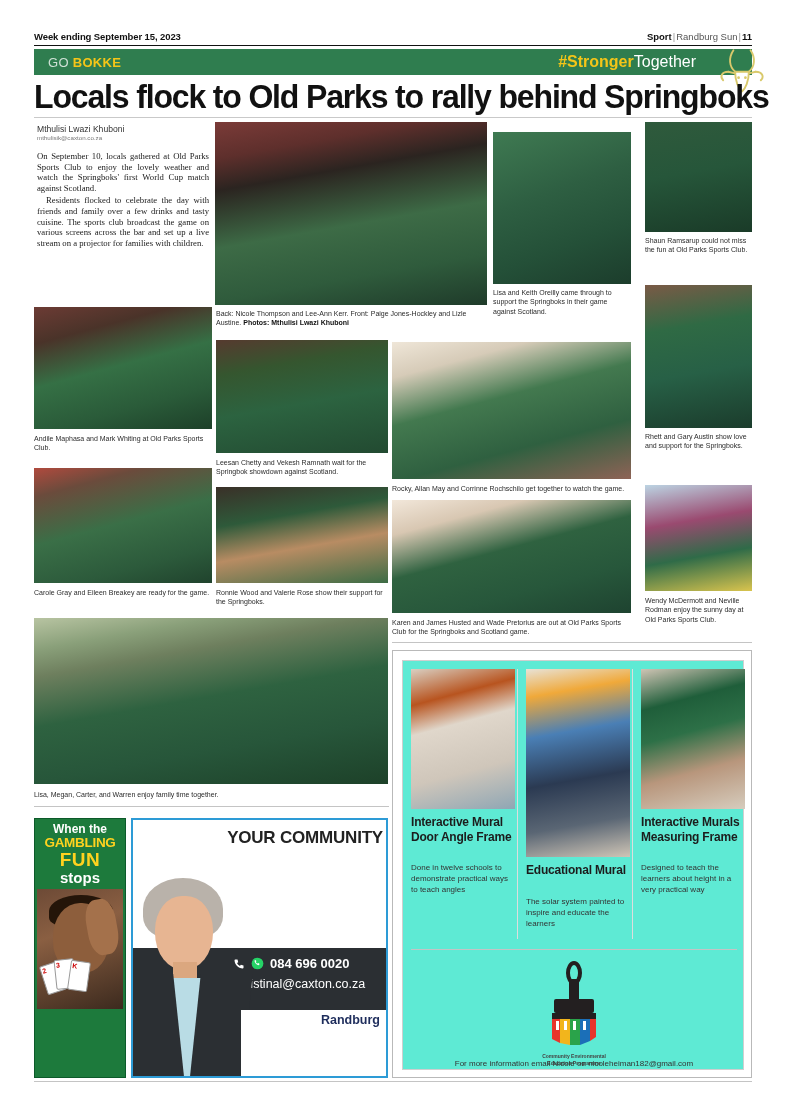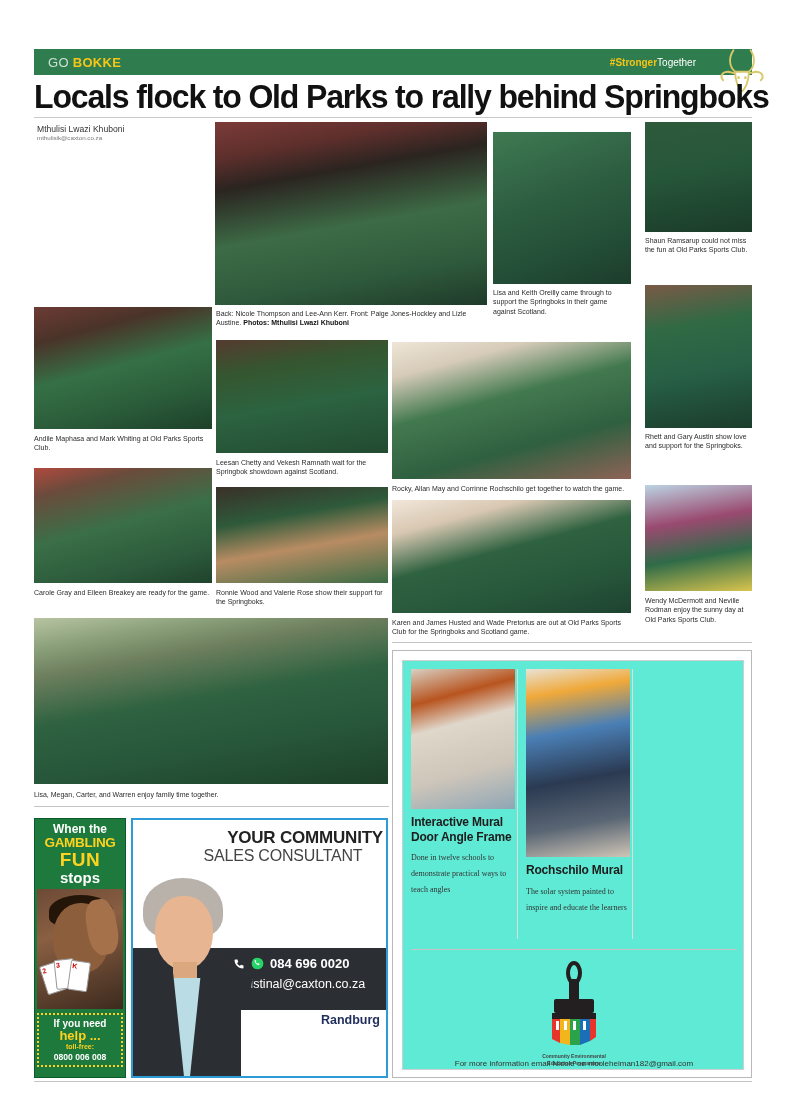--- a/index.html
+++ b/index.html
@@ -35,21 +35,21 @@
     background: #2f7d4f;
     display: flex; align-items: center; justify-content: space-between;
     padding: 0 14px;
   }
   .banner .go {
     font-size: 13px; font-weight: bold; letter-spacing: 0.3px;
   }
   .banner .go .go-word { color: #cfe0d5; font-weight: normal; }
   .banner .go .bokke { color: #f5c518; }
   .banner .stronger {
-    font-size: 10px; color: #ffffff; margin-right: 42px;
+    font-size: 16px; color: #ffffff; margin-right: 42px;
   }
   .banner .stronger b { color: #f5c518; }
   .springbok {
     position: absolute; right: 18px; top: 46px; width: 52px; height: 48px;
     pointer-events: none;
   }
 
   
   .headline {
     position: absolute; left: 34px; top: 80px; width: 720px;
@@ -205,36 +205,42 @@
     position:absolute; left:9px; top:9px; width:342px; height:410px;
     border:1px solid #cfcfcf; background:#5eead4;
   }
   .ceep-col { position:absolute; width: 104px; }
   .ceep-img { width: 104px; height: 140px; background-size: cover; background-position: center;}
   .ceep-h {
     font-size: 12px; font-weight: bold; color:#1c1c1c; line-height: 14.5px;
     margin-top: 6px; letter-spacing:-0.2px;
   }
   .ceep-b {
-    font-size: 8px; color:#333; line-height: 16px; margin-top: 6px; font-family: Liberation Serif, serif;
+    font-size: 8px; color:#333; line-height: 11px; margin-top: 18px;
   }
   .ceep-logo { position:absolute; left:0; top:300px; width:342px; text-align:center;}
   .ceep-foot {
     position:absolute; left:0; top:398px; width:342px; text-align:center;
     font-size: 8px; color:#333;
   }
   .ceep-divider { position:absolute; background:#ddd; width:1px; }
 
   
 </style>
 </head>
 <body>
 
 <div class="page">
 
+  <div class="masthead">
+    <div class="left">Week ending September 15, 2023</div>
+    <div class="right">
+      <b>Sport</b><span class="sep">|</span><span>Randburg Sun</span><span class="sep">|</span><b>11</b>
+    </div>
+  </div>
 
   <div class="banner">
     <div class="go"><span class="go-word">GO </span><span class="bokke">BOKKE</span></div>
     <div class="stronger"><b>#Stronger</b><span>Together</span></div>
   </div>
 
   <svg class="springbok" viewBox="0 0 60 56">
     <g fill="none" stroke="#d9c96b" stroke-width="2.2" stroke-linecap="round">
       <path d="M20 5 C14 14, 15 24, 22 30"></path>
       <path d="M40 5 C46 14, 45 24, 38 30"></path>
@@ -250,20 +256,22 @@
 
   <div class="headline">Locals flock to Old Parks to rally behind Springboks</div>
   <div class="rule-under-headline"></div>
 
   <div class="byline">
     <div class="name">Mthulisi Lwazi Khuboni</div>
     <div class="mail">mthulisik@caxton.co.za</div>
   </div>
 
   <div class="story">
+    <p>On September 10, locals gathered at Old Parks Sports Club to enjoy the lovely weather and watch the Springboks' first World Cup match against Scotland.</p>
+    <p>Residents flocked to celebrate the day with friends and family over a few drinks and tasty cuisine. The sports club broadcast the game on various screens across the bar and set up a live stream on a projector for families with children.</p>
   </div>
 
   <div class="ph" style="left:215px; top:122px; width:272px; height:183px;">
     <div class="img" style="background:linear-gradient(170deg,#7b3b38 0%,#5e2f2c 16%,#2b2420 30%,#3d6b46 55%,#2f5b3c 78%,#1f3b2a 100%);"></div>
   </div>
   <div class="cap" style="left:216px; top:309px; width:272px;"><span>Back: Nicole Thompson and Lee-Ann Kerr. Front: Paige Jones-Hockley and Lizle Austine. </span><b>Photos: Mthulisi Lwazi Khuboni</b></div>
 
   <div class="ph" style="left:493px; top:132px; width:138px; height:152px;">
     <div class="img" style="background:linear-gradient(160deg,#3f7a52 0%,#2e5f42 40%,#245038 70%,#1c3d2c 100%);"></div>
   </div>
@@ -331,32 +339,25 @@
     <div class="ag-photo">
       <div class="hair"></div>
       <div class="face"></div>
       <div class="hand"></div>
       <div class="cards">
         <div class="card" style="left:0; top:6px; transform:rotate(-18deg);">2</div>
         <div class="card" style="left:12px; top:2px; transform:rotate(-6deg);">3</div>
         <div class="card" style="left:26px; top:4px; transform:rotate(8deg);">K</div>
       </div>
     </div>
-    <div class="ag-help">
-      <div class="h1">If you need</div>
-      <div class="h2">help ...</div>
-      <div class="h3">toll-free:</div>
-      <div class="h4">0800 006 008</div>
-    </div>
   </div>
 
   <div class="ad-christina">
     <div class="ch-top"></div>
     <div class="ch-title1">YOUR COMMUNITY</div>
-    <div class="ch-title2">SALES CONSULTANT</div>
     <div class="ch-darkbar"></div>
     <div class="ch-phone">
       <svg width="12" height="12" viewBox="0 0 16 16">
           <path d="M3 2 L6 2 L7 5.5 L5.4 6.8 C6.2 8.6 7.4 9.8 9.2 10.6 L10.5 9 L14 10 L14 13 C14 13.6 13.5 14 13 14 C7 13.6 2.4 9 2 3 C2 2.5 2.4 2 3 2 Z" fill="#ffffff"></path>
         </svg>
       <svg width="13" height="13" viewBox="0 0 16 16">
           <circle cx="8" cy="8" r="7.2" fill="#25d366"></circle>
           <path d="M4.6 3.9 L6.1 3.9 L6.6 5.6 L5.8 6.3 C6.2 7.2 6.9 7.9 7.8 8.3 L8.5 7.5 L10.2 8 L10.2 9.5 C10.2 9.8 10 10 9.7 10 C6.8 9.8 4.6 7.6 4.4 4.7 C4.4 4.2 4.4 3.9 4.6 3.9 Z" fill="#ffffff"></path>
         </svg>
       <span>084 696 0020</span>
@@ -383,24 +384,29 @@
       <div class="hr-generic" style="left:8px; top:288px; width:326px;"></div>
 
       <div class="ceep-col" style="left:8px; top:8px;">
         <div class="ceep-img" style="background:linear-gradient(165deg,#d9cfc2 0%,#b8541f 22%,#e0d7cb 40%,#cfc6ba 70%,#8fa6b4 100%);"></div>
         <div class="ceep-h">Interactive Mural Door Angle Frame</div>
         <div class="ceep-b">Done in twelve schools to demonstrate practical ways to teach angles</div>
       </div>
 
       <div class="ceep-col" style="left:123px; top:8px;">
         <div class="ceep-img" style="height:188px; background:linear-gradient(170deg,#e8e2d6 0%,#f0a93a 14%,#4a7fb5 34%,#2b3a52 58%,#5a6674 80%,#cfc5b6 100%);"></div>
-        <div class="ceep-h">Rochschilo Mural</div>
+        <div class="ceep-h">Educational Mural</div>
         <div class="ceep-b">The solar system painted to inspire and educate the learners</div>
       </div>
 
+      <div class="ceep-col" style="left:238px; top:8px;">
+        <div class="ceep-img" style="background:linear-gradient(165deg,#cfc4b4 0%,#1f5e3a 25%,#2d7047 45%,#b8967c 70%,#d6ccbd 100%);"></div>
+        <div class="ceep-h">Interactive Murals Measuring Frame</div>
+        <div class="ceep-b">Designed to teach the learners about height in a very practical way</div>
+      </div>
 
       <div class="ceep-logo">
         <svg width="96" height="88" viewBox="0 0 96 88">
           <ellipse cx="48" cy="12" rx="6" ry="10" fill="none" stroke="#231f20" stroke-width="4"></ellipse>
           <rect x="43" y="18" width="10" height="22" fill="#231f20"></rect>
           <rect x="28" y="38" width="40" height="14" rx="2" fill="#231f20"></rect>
           <rect x="26" y="52" width="44" height="6" fill="#231f20"></rect>
           <path d="M26 58 L34 58 L34 82 L26 78 Z" fill="#e8352b"></path>
           <path d="M34 58 L44 58 L44 84 L34 82 Z" fill="#f2b51c"></path>
           <path d="M44 58 L54 58 L54 84 L44 84 Z" fill="#2aa34a"></path>

